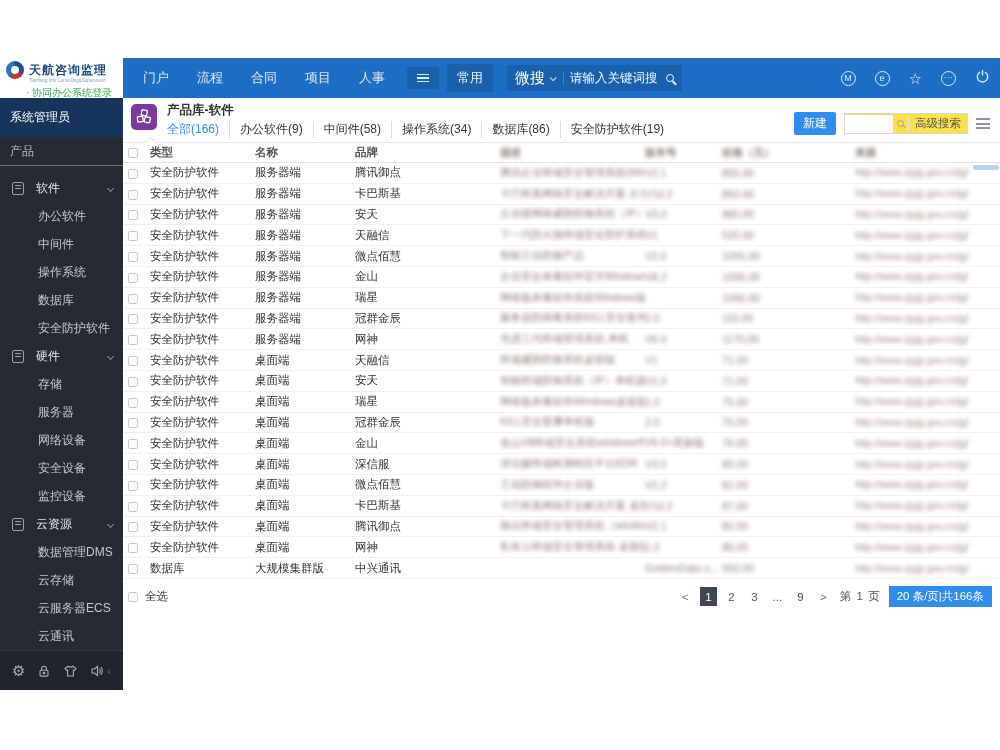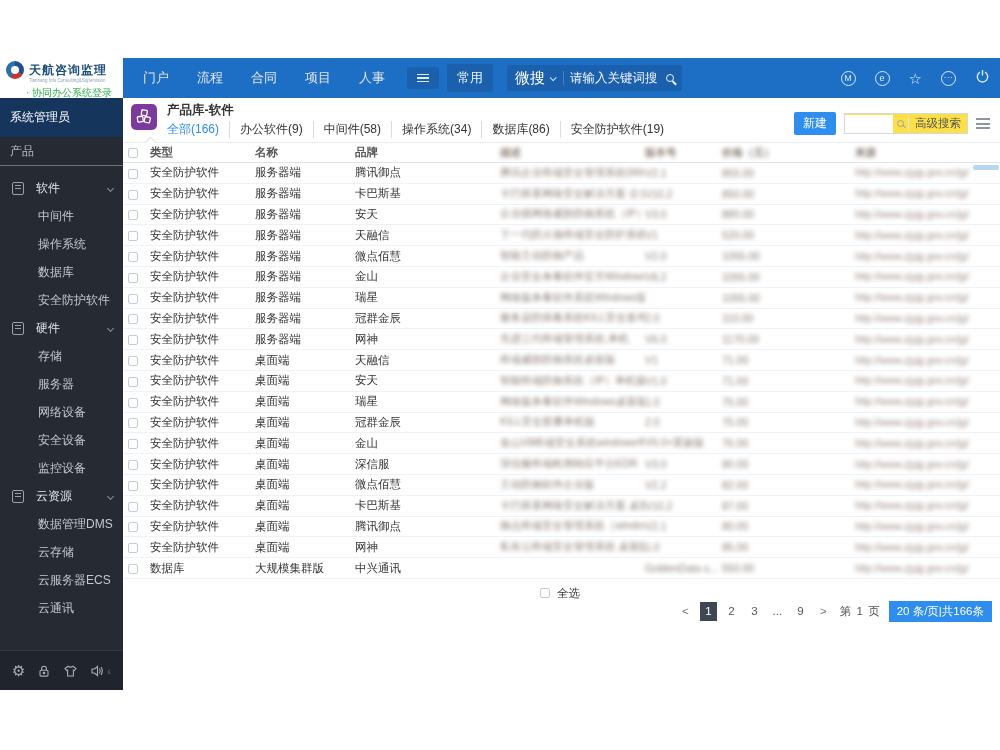--- a/index.html
+++ b/index.html
@@ -79,21 +79,21 @@
   .c-check { flex:0 0 27px; padding-left:5px; }
   .cb { display:inline-block; width:10px; height:10px; border:1px solid #c4cbd4; border-radius:2px; background:#fcfdff; cursor:pointer; vertical-align:middle; }
   .c-type { flex:0 0 105px; } .c-name { flex:0 0 100px; } .c-brand { flex:0 0 145px; }
   .c-desc { flex:0 0 145px; } .c-ver { flex:0 0 77px; } .c-price { flex:0 0 133px; }
   .c-src { flex:1 1 auto; }
   .cell { overflow:hidden; white-space:nowrap; text-overflow:clip; padding-right:6px; }
   .blur { filter:blur(2.1px); color:#8d8078; font-size:10.5px; }
   .blur-src { filter:blur(2.1px); color:#a08f86; font-size:10px; }
 
   
-  .tfoot { display:flex; align-items:center; margin-top:7px; padding:0 8px 0 5px; height:22px;flex-direction:column; }
+  .tfoot { display:flex; align-items:center; margin-top:7px; padding:0 8px 0 5px; height:22px; }
   .selall { display:flex; align-items:center; gap:7px; font-size:11.5px; color:#333; }
   .pager { margin-left:auto; display:flex; align-items:center; gap:6px; font-size:11.5px; color:#555; }
   .pg { min-width:17px; height:19px; display:flex; align-items:center; justify-content:center; cursor:pointer; padding:0 3px; }
   .pg.active { background:#3f4753; color:#fff; }
   .pg-arrow { cursor:pointer; color:#777; }
   .jump { margin:0 2px; letter-spacing:1px; }
   .pg-info { background:#2e8ded; color:#fff; padding:3px 8px; font-size:11.5px; cursor:pointer; }
 </style>
 </head>
 <body>
@@ -154,20 +154,25 @@
     <div class="side-role">系统管理员</div>
     <div class="side-section">产品</div>
     <div class="side-menu">
 
         <div class="side-item group">
           <span class="grp-icon"></span>
           <span>软件</span>
           <span class="chev-d"></span>
         </div>
 
+        <div class="side-item child">
+
+          <span>办公软件</span>
+
+        </div>
 
         <div class="side-item child">
 
           <span>中间件</span>
 
         </div>
 
         <div class="side-item child">
 
           <span>操作系统</span>

